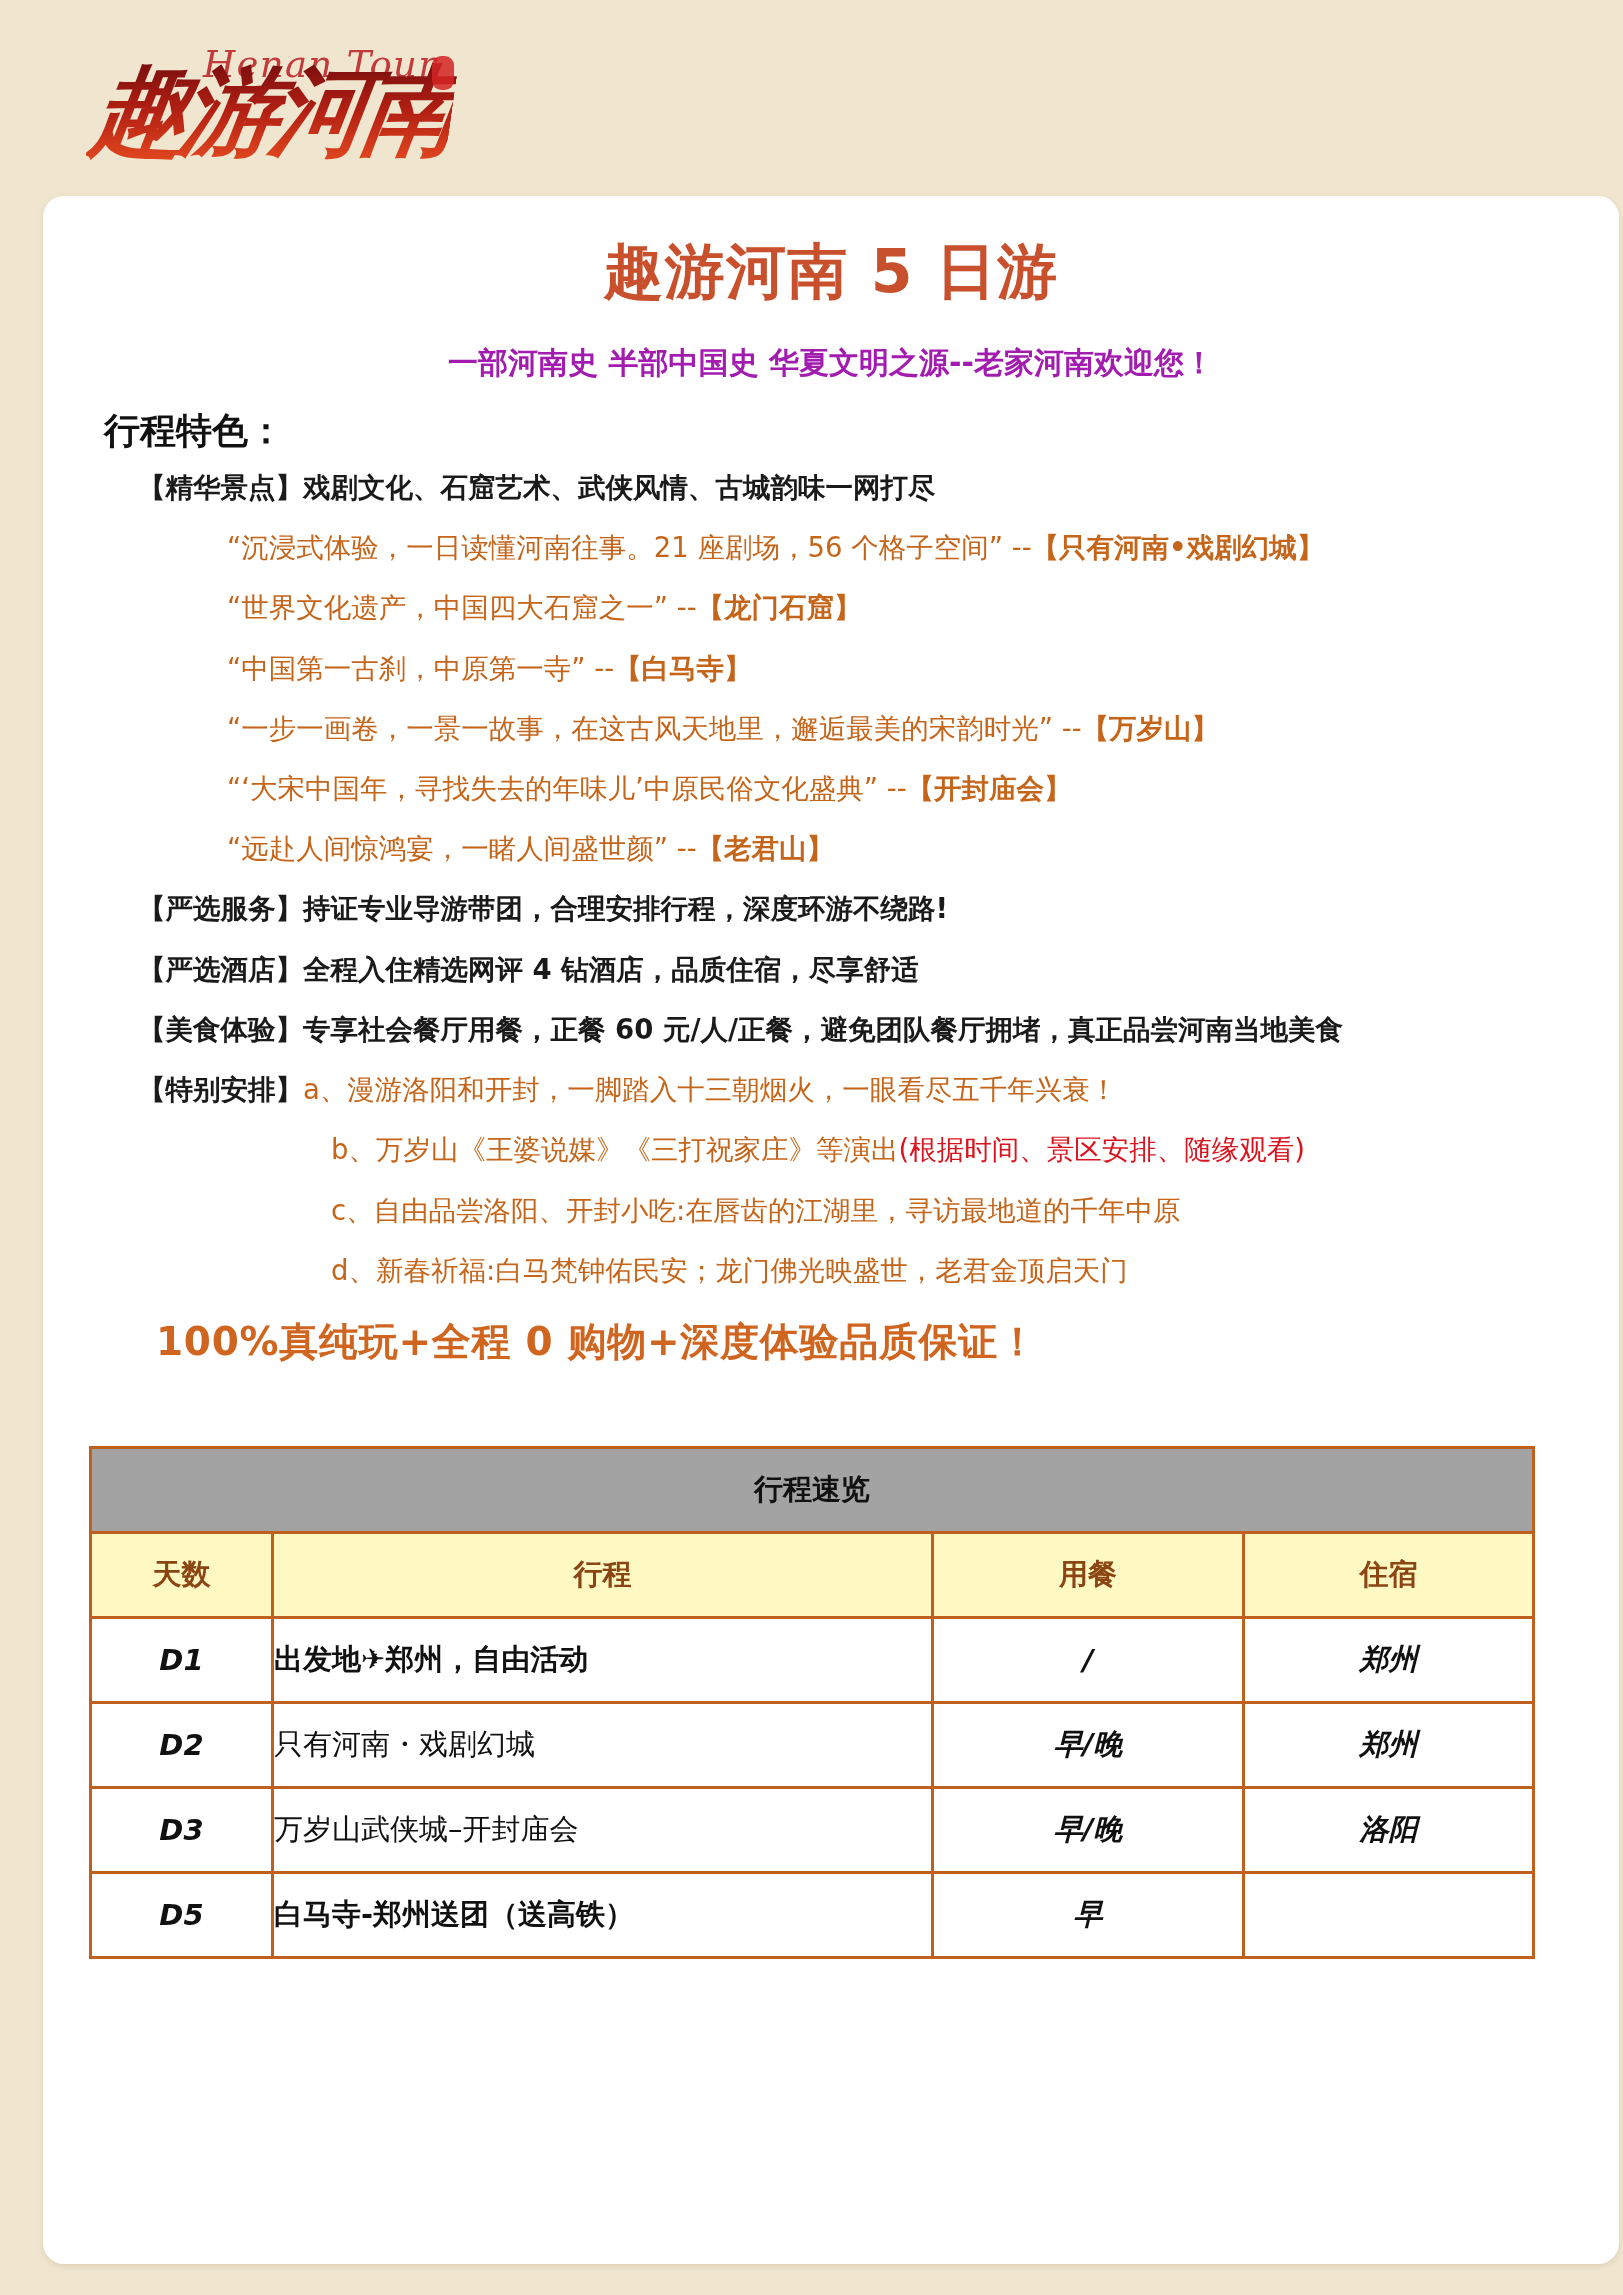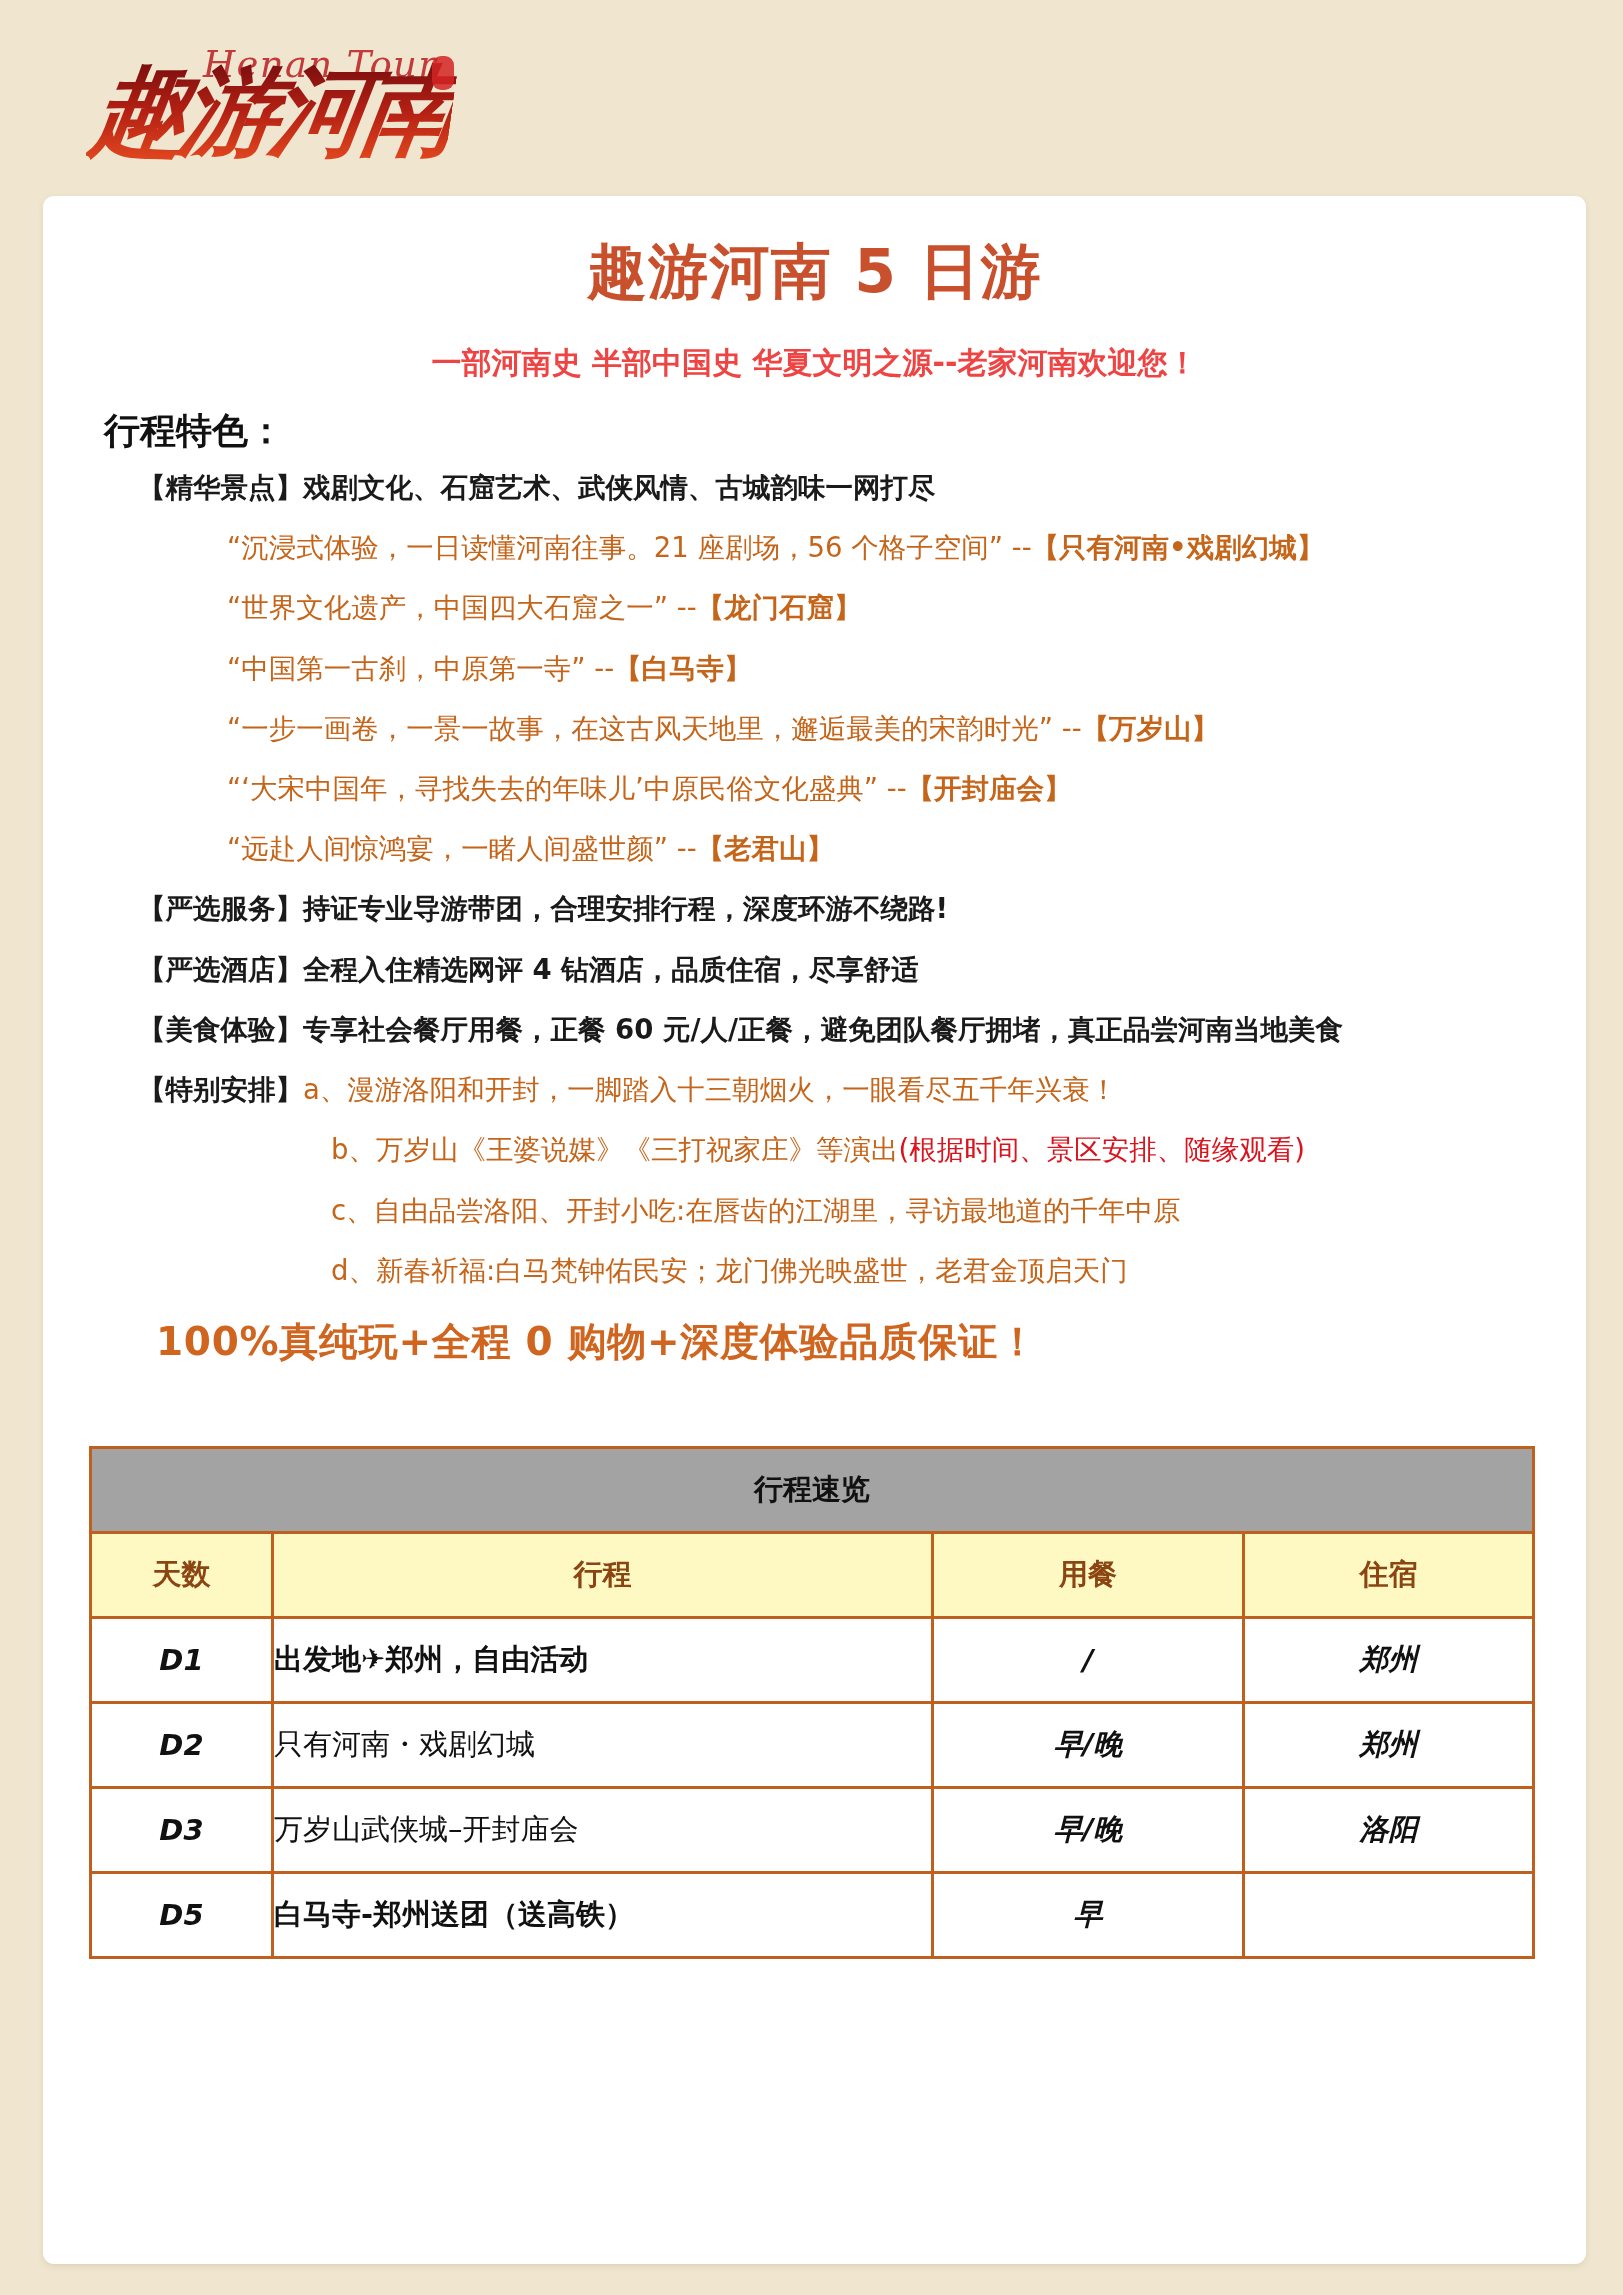--- a/index.html
+++ b/index.html
@@ -22,30 +22,31 @@
     position: absolute; left: 111px; top: 6.5px;
     font-family: "DejaVu Serif", serif; font-style: italic;
     font-size: 37px; color: #C23A3A; letter-spacing: 1.3px;
   }
   .logo-seal {
     position: absolute; left: 340px; top: 19.6px; width: 22px; height: 34px;
     background: #D42424; border-radius: 9.2px; opacity: .85;
   }
   .card {
     position: absolute; left: 43px; top: 196px; width: 1543px; height: 2068px;
-    background: #FFFFFF; border-radius: 11px;
+    background: #FFFFFF; border-radius: 21px;
     box-shadow: 0 2.6px 6.5px rgba(160,130,90,.18);
+    padding-left: 33px;
   }
   .title {
     position: absolute; left: 0; right: 0; top: 36px; text-align: center;
     font-size: 60px; font-weight: bold; color: #C8502C; letter-spacing: 1.3px;
   }
   .subtitle {
     position: absolute; left: 0; right: 0; top: 147px; text-align: center;
-    font-size: 30px; font-weight: bold; color: #ef4444;
+    font-size: 30px; font-weight: bold; color: #a21caf;
   }
   .features-heading {
     position: absolute; left: 61px; top: 211px;
     font-size: 36px; font-weight: bold; color: #111;
   }
   .line { position: absolute; font-size: 27.5px; white-space: nowrap; line-height: 1.2; }
   .line.cat { left: 95px; font-weight: bold; color: #1A1A1A; }
   .line.quote { left: 160px; color: #C5651A; margin-left: 24px; }
   .line.quote b { font-weight: bold; }
   .line.special { left: 95px; color: #C5651A; }

